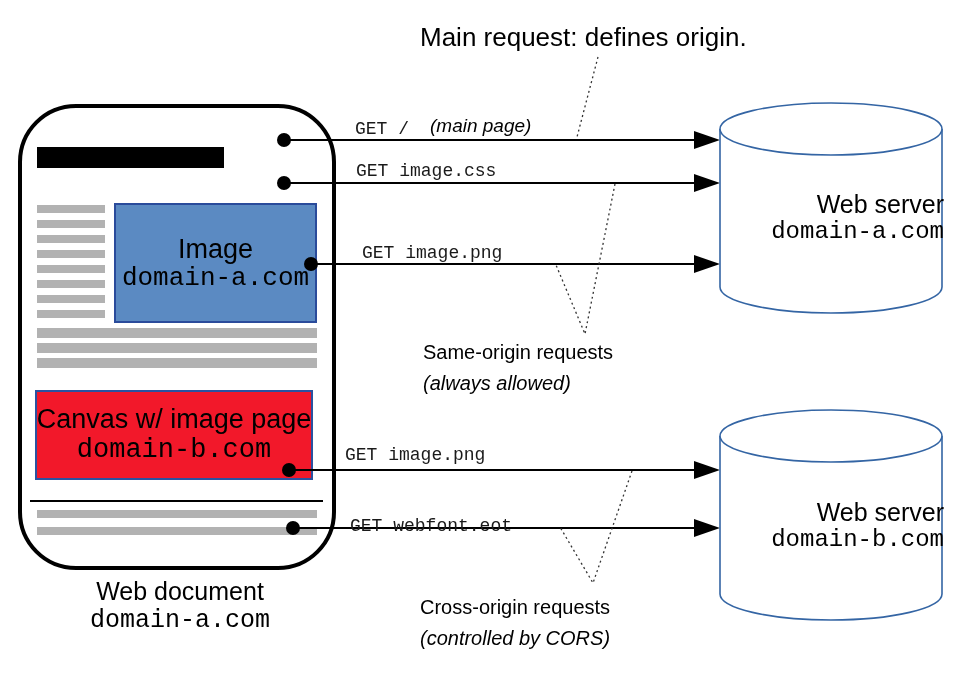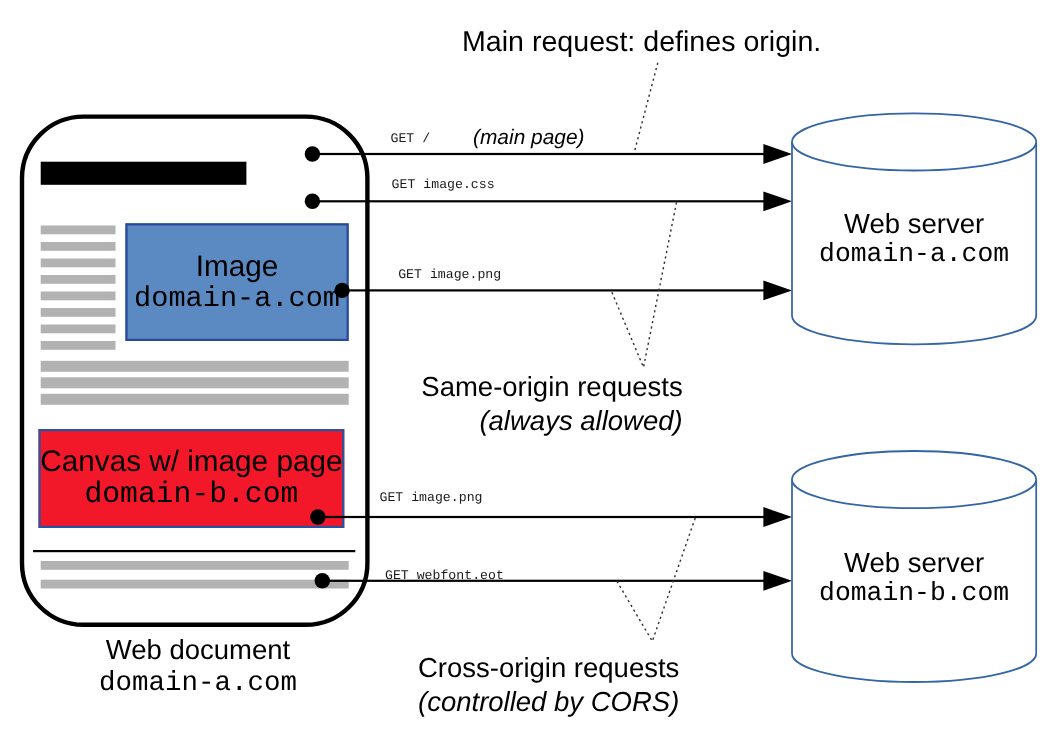--- a/index.html
+++ b/index.html
@@ -4,30 +4,30 @@
 <style>
   * { margin:0; padding:0; box-sizing:border-box; }
   html,body { background:#fff; }
   body { font-family:"Liberation Sans", sans-serif; color:#000; }
   .stage { position:relative; width:957px; height:675px; background:#fff; overflow:hidden;padding-left:30px; }
 
   .abs { position:absolute; }
 
   
   .title { font-size:26px; white-space:nowrap; }
-  .annot { font-size:25px; line-height:31px; white-space:nowrap; }
-  .annot .it { font-style:italic;text-align:right; }
+  .annot { font-size:20px; line-height:31px; white-space:nowrap;margin-left:40px; }
+  .annot .it { font-style:italic; }
 
   
   .doc { left:18px; top:104px; width:318px; height:466px;
          border:4px solid #000; border-radius:58px; background:#fff; }
   .blackbar { left:37px; top:147px; width:187px; height:21px; background:#000; }
   .gbar { background:#b2b2b2; }
 
-  .imgbox { left:114px; top:203px; width:203px; height:107px;
+  .imgbox { left:114px; top:203px; width:203px; height:120px;
             background:#5b8ac2; border:2px solid #2a4b9b;
             display:flex; flex-direction:column; justify-content:center; align-items:center; }
   .imgbox .l1 { font-size:27px; line-height:29px; }
   .imgbox .l2 { font-family:"Liberation Mono", monospace; font-size:26px; line-height:28px; white-space:pre; }
 
   .canvasbox { left:35px; top:390px; width:278px; height:90px;
                background:#f2182a; border:2px solid #2a52a0;
                display:flex; flex-direction:column; justify-content:center; align-items:center; }
   .canvasbox .l1 { font-size:27px; line-height:31px; white-space:nowrap; }
   .canvasbox .l2 { font-family:"Liberation Mono", monospace; font-size:27px; line-height:31px; white-space:pre; }
@@ -36,25 +36,25 @@
 
   .doc-caption { left:30px; top:577px; width:300px; text-align:center; }
   .doc-caption .l1 { font-size:25px; line-height:29px; }
   .doc-caption .l2 { font-family:"Liberation Mono", monospace; font-size:25px; line-height:29px; white-space:pre; }
 
   
   .dot { width:14px; height:14px; border-radius:50%; background:#000; }
   .aline { height:2px; background:#000; }
   .ahead { width:0; height:0; border-top:9px solid transparent;
            border-bottom:9px solid transparent; border-left:26px solid #000; }
-  .reqlabel { font-family:"Liberation Mono", monospace; font-size:12px; color:#1a1a1a; white-space:pre; }
+  .reqlabel { font-family:"Liberation Mono", monospace; font-size:18px; color:#1a1a1a; white-space:pre; }
   .reqnote { font-style:italic; font-size:19px; color:#000; white-space:nowrap; }
 
   
-  .server-label { width:226px; text-align:center; }
+  .server-label { width:226px; text-align:right; }
   .server-label .l1 { font-size:25px; line-height:28px; }
   .server-label .l2 { font-family:"Liberation Mono", monospace; font-size:24px; line-height:28px; white-space:pre; }
 
   svg { display:block; }
 </style>
 </head>
 <body>
 
 <div class="stage">
 

